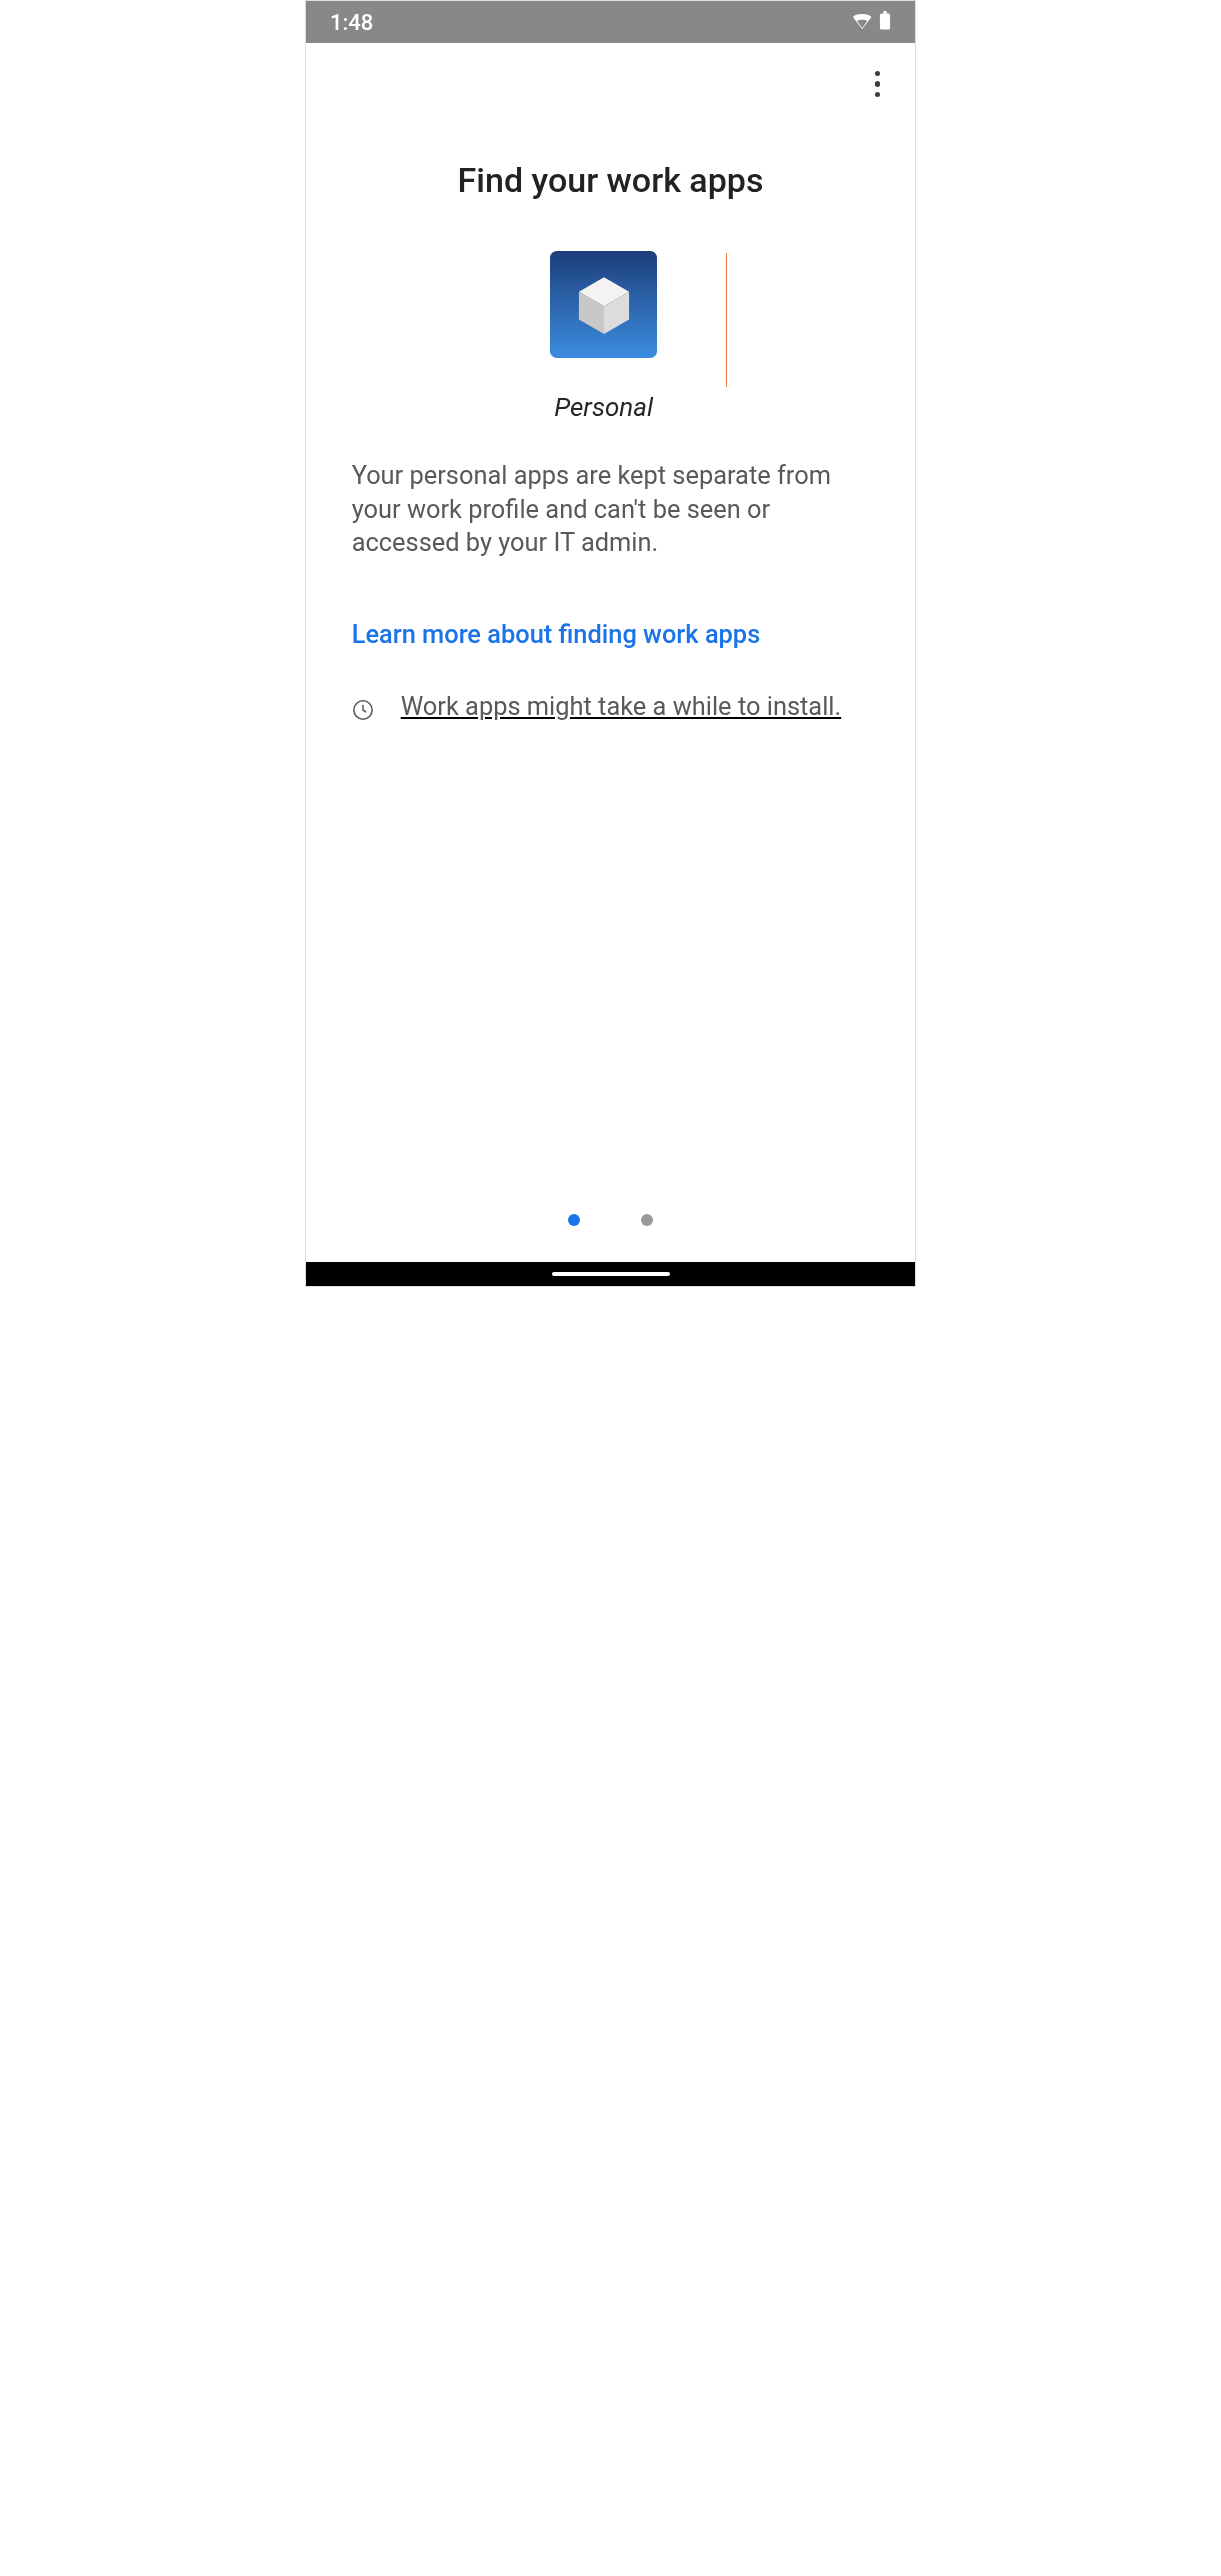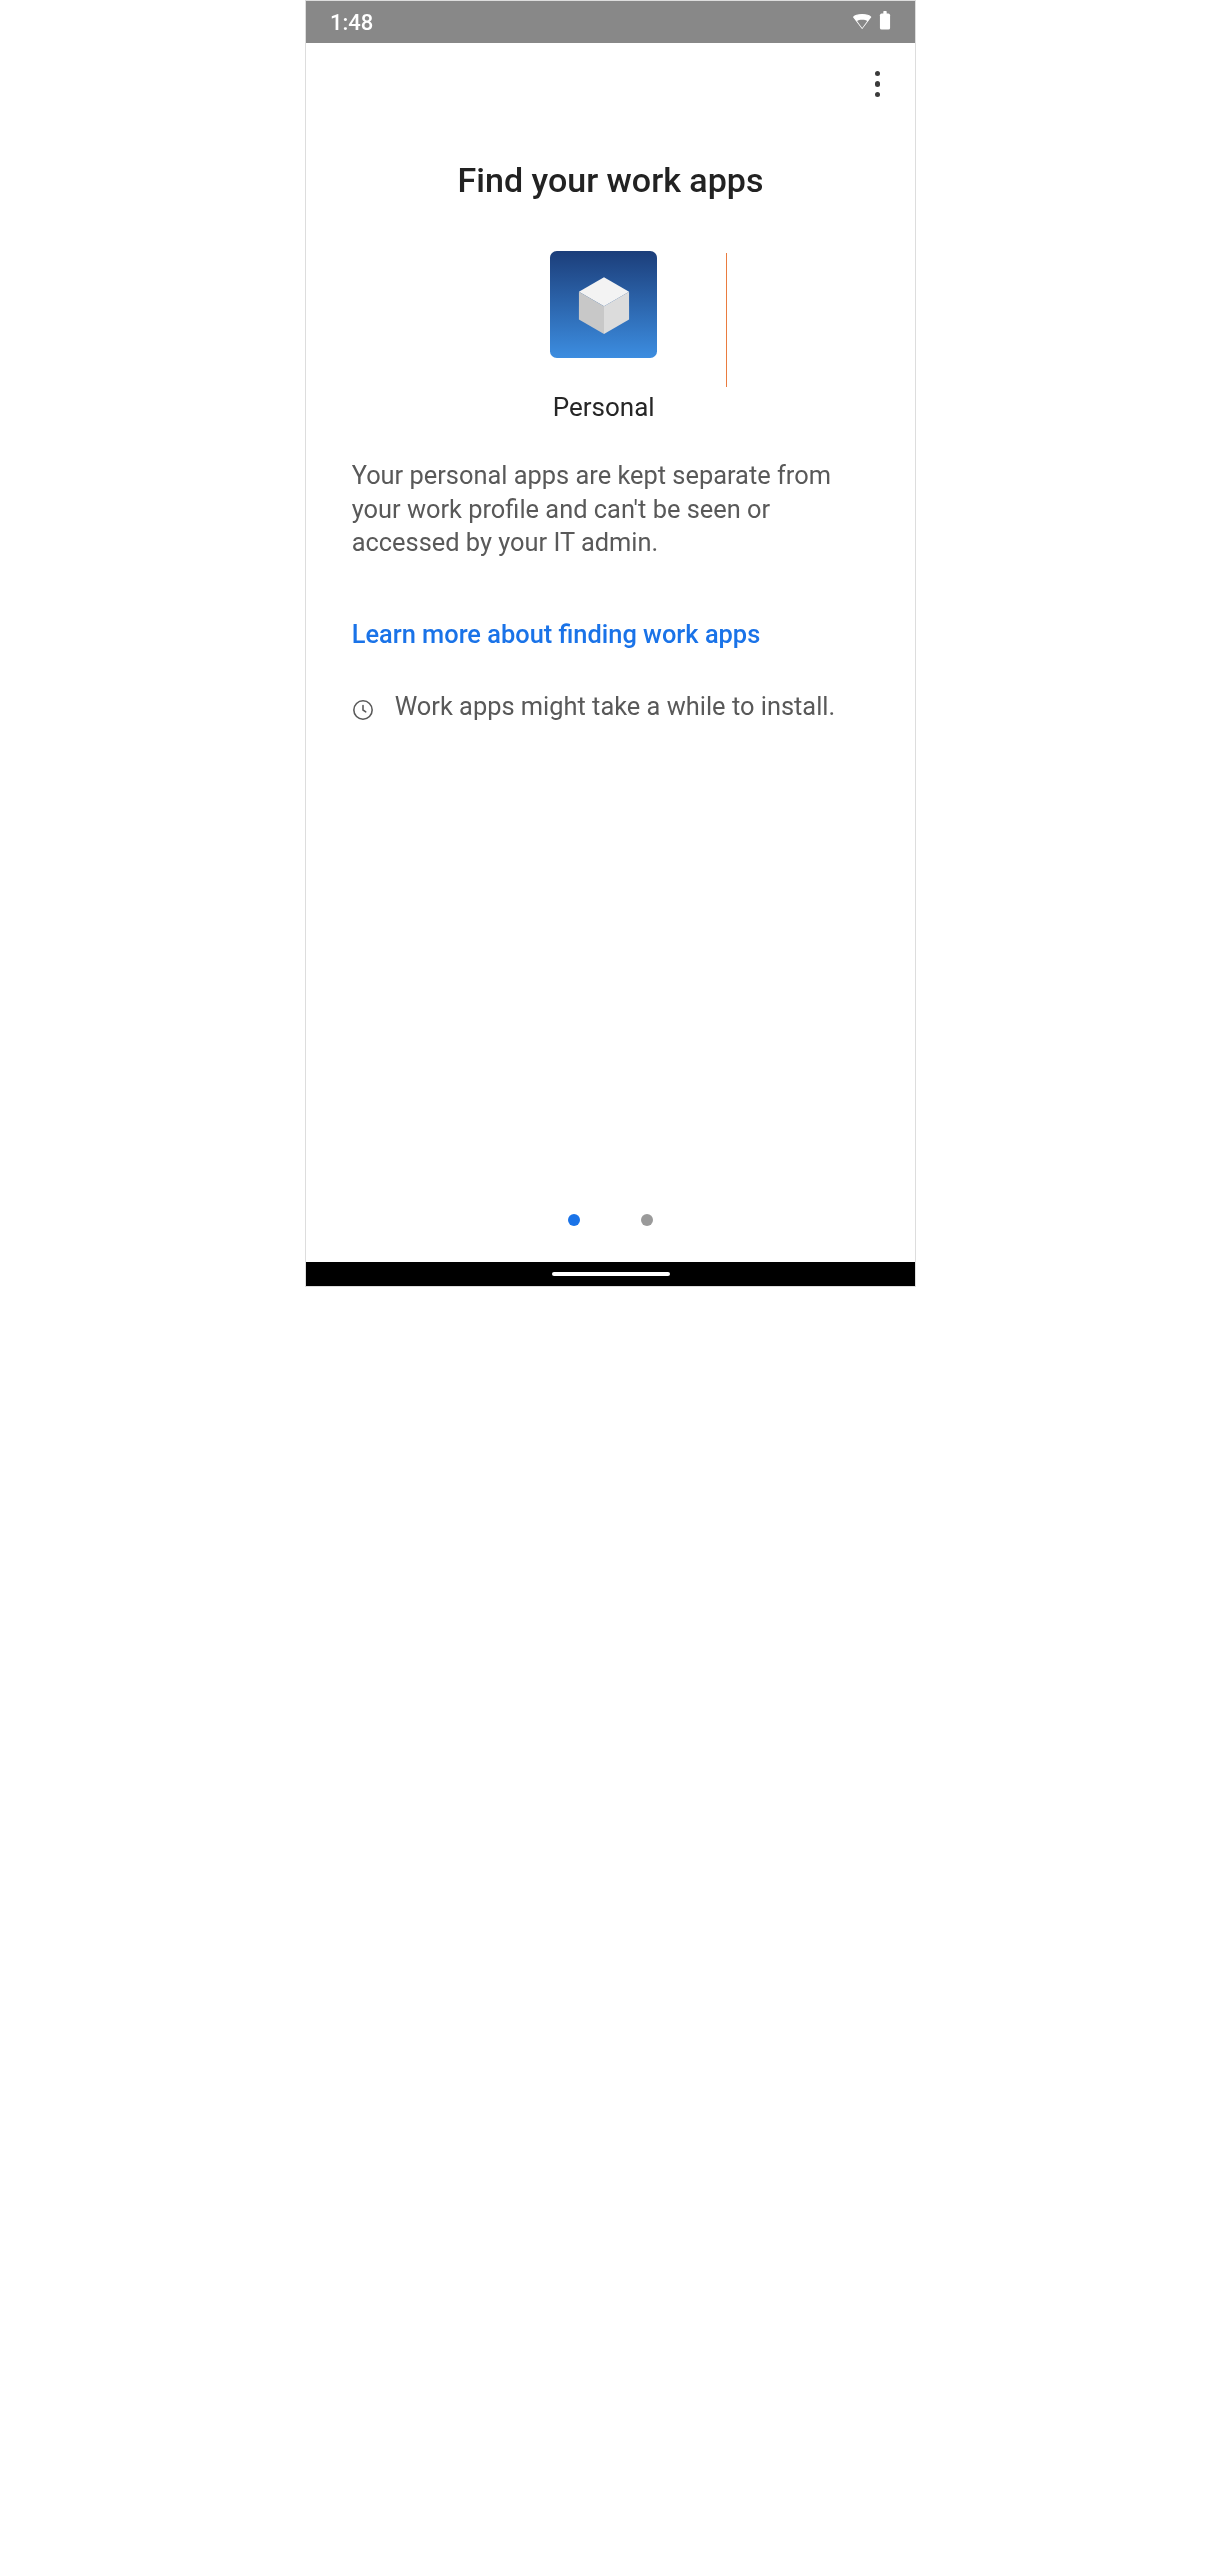--- a/index.html
+++ b/index.html
@@ -54,20 +54,21 @@
     line-height: 1.32;
     color: #595959;
     margin-bottom: 30.5px;
   }
   .icon-row {
     display: flex;
     align-items: flex-start;
     justify-content: center;
     gap: 12px;
     margin: 37px 0 37px 0;
+    font-style: italic;
   }
   .icon-col {
     display: flex;
     flex-direction: column;
     align-items: center;
     width: 220px;
   }
   .icon-label {
     font-size: 26px;
     color: #262626;
@@ -109,21 +110,22 @@
     font-weight: 500;
     color: #1a73e8;
     margin-top: 29px;
     margin-bottom: 41px;
     display: inline-block;
     cursor: pointer;
   }
   .note-row {
     display: flex;
     align-items: flex-start;
-    gap: 21px;
+    gap: 27px;
+    text-decoration: underline;
   }
   .note-icon {
     flex-shrink: 0;
     margin-top: 8.5px;
   }
   .note-text {
     font-size: 25.4px;
     line-height: 1.32;
     color: #595959;
   }

